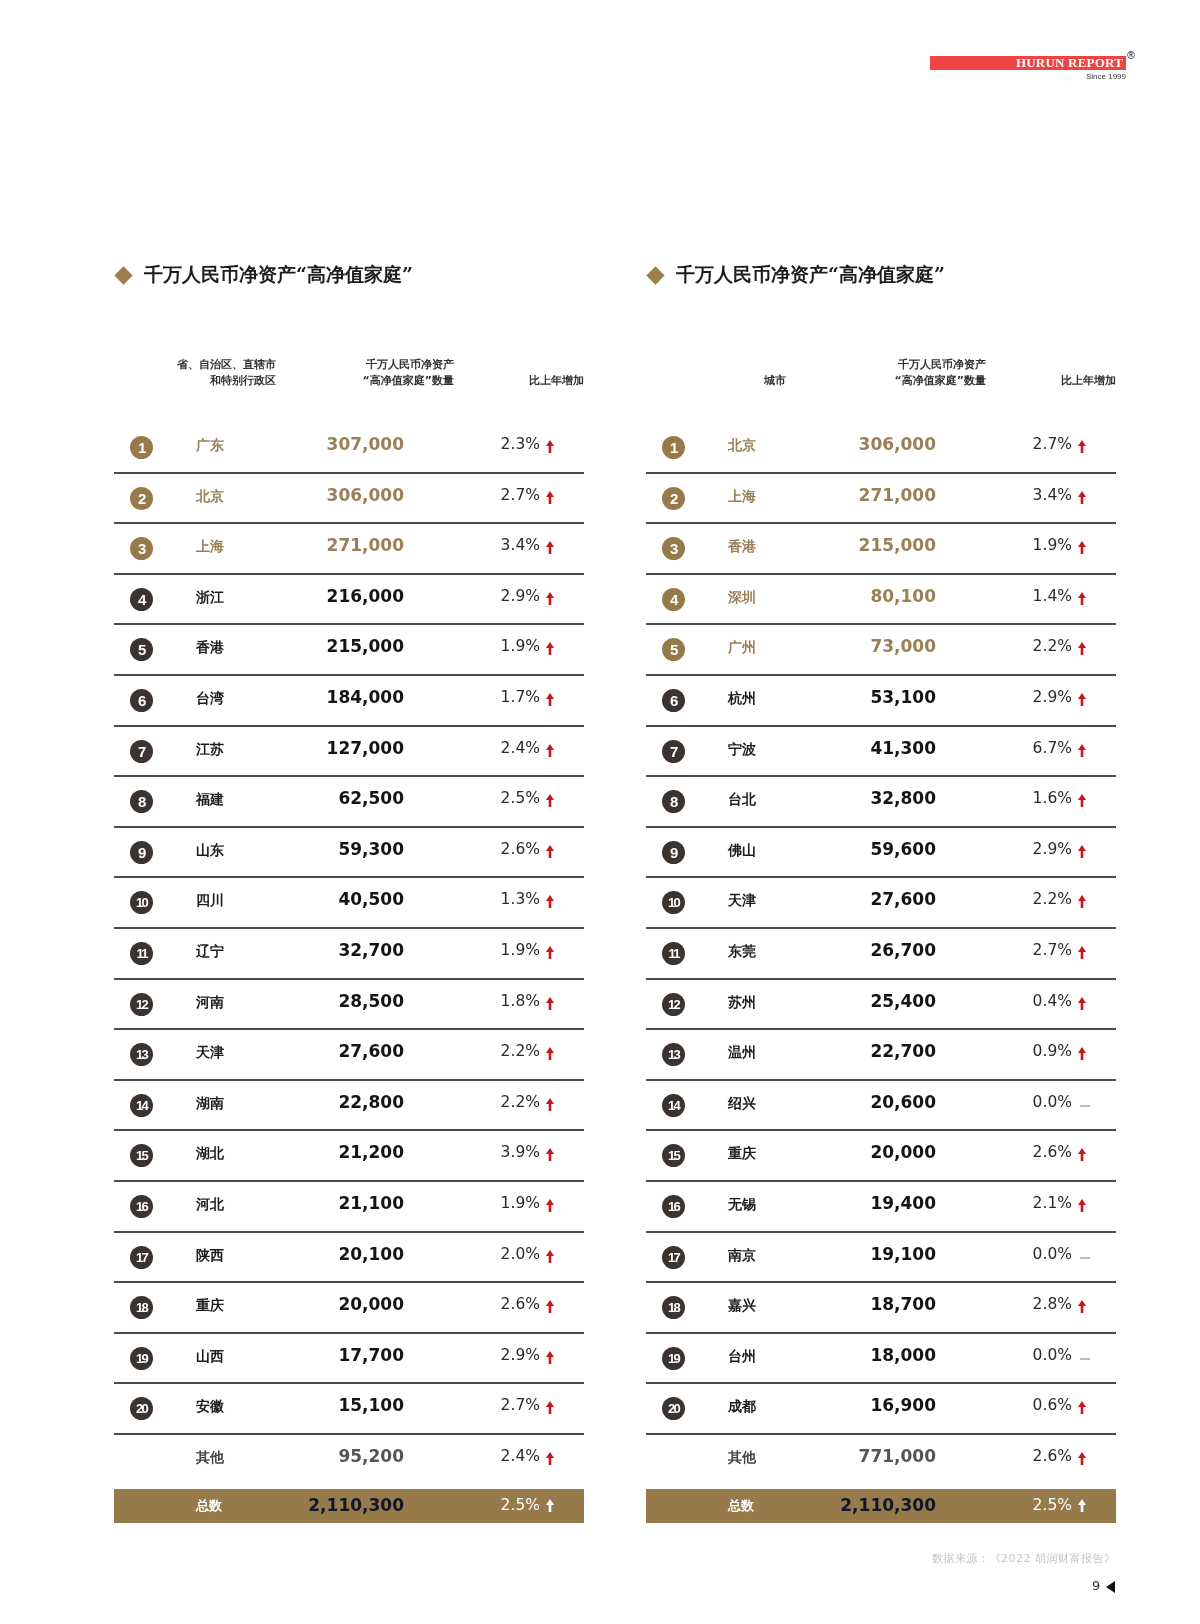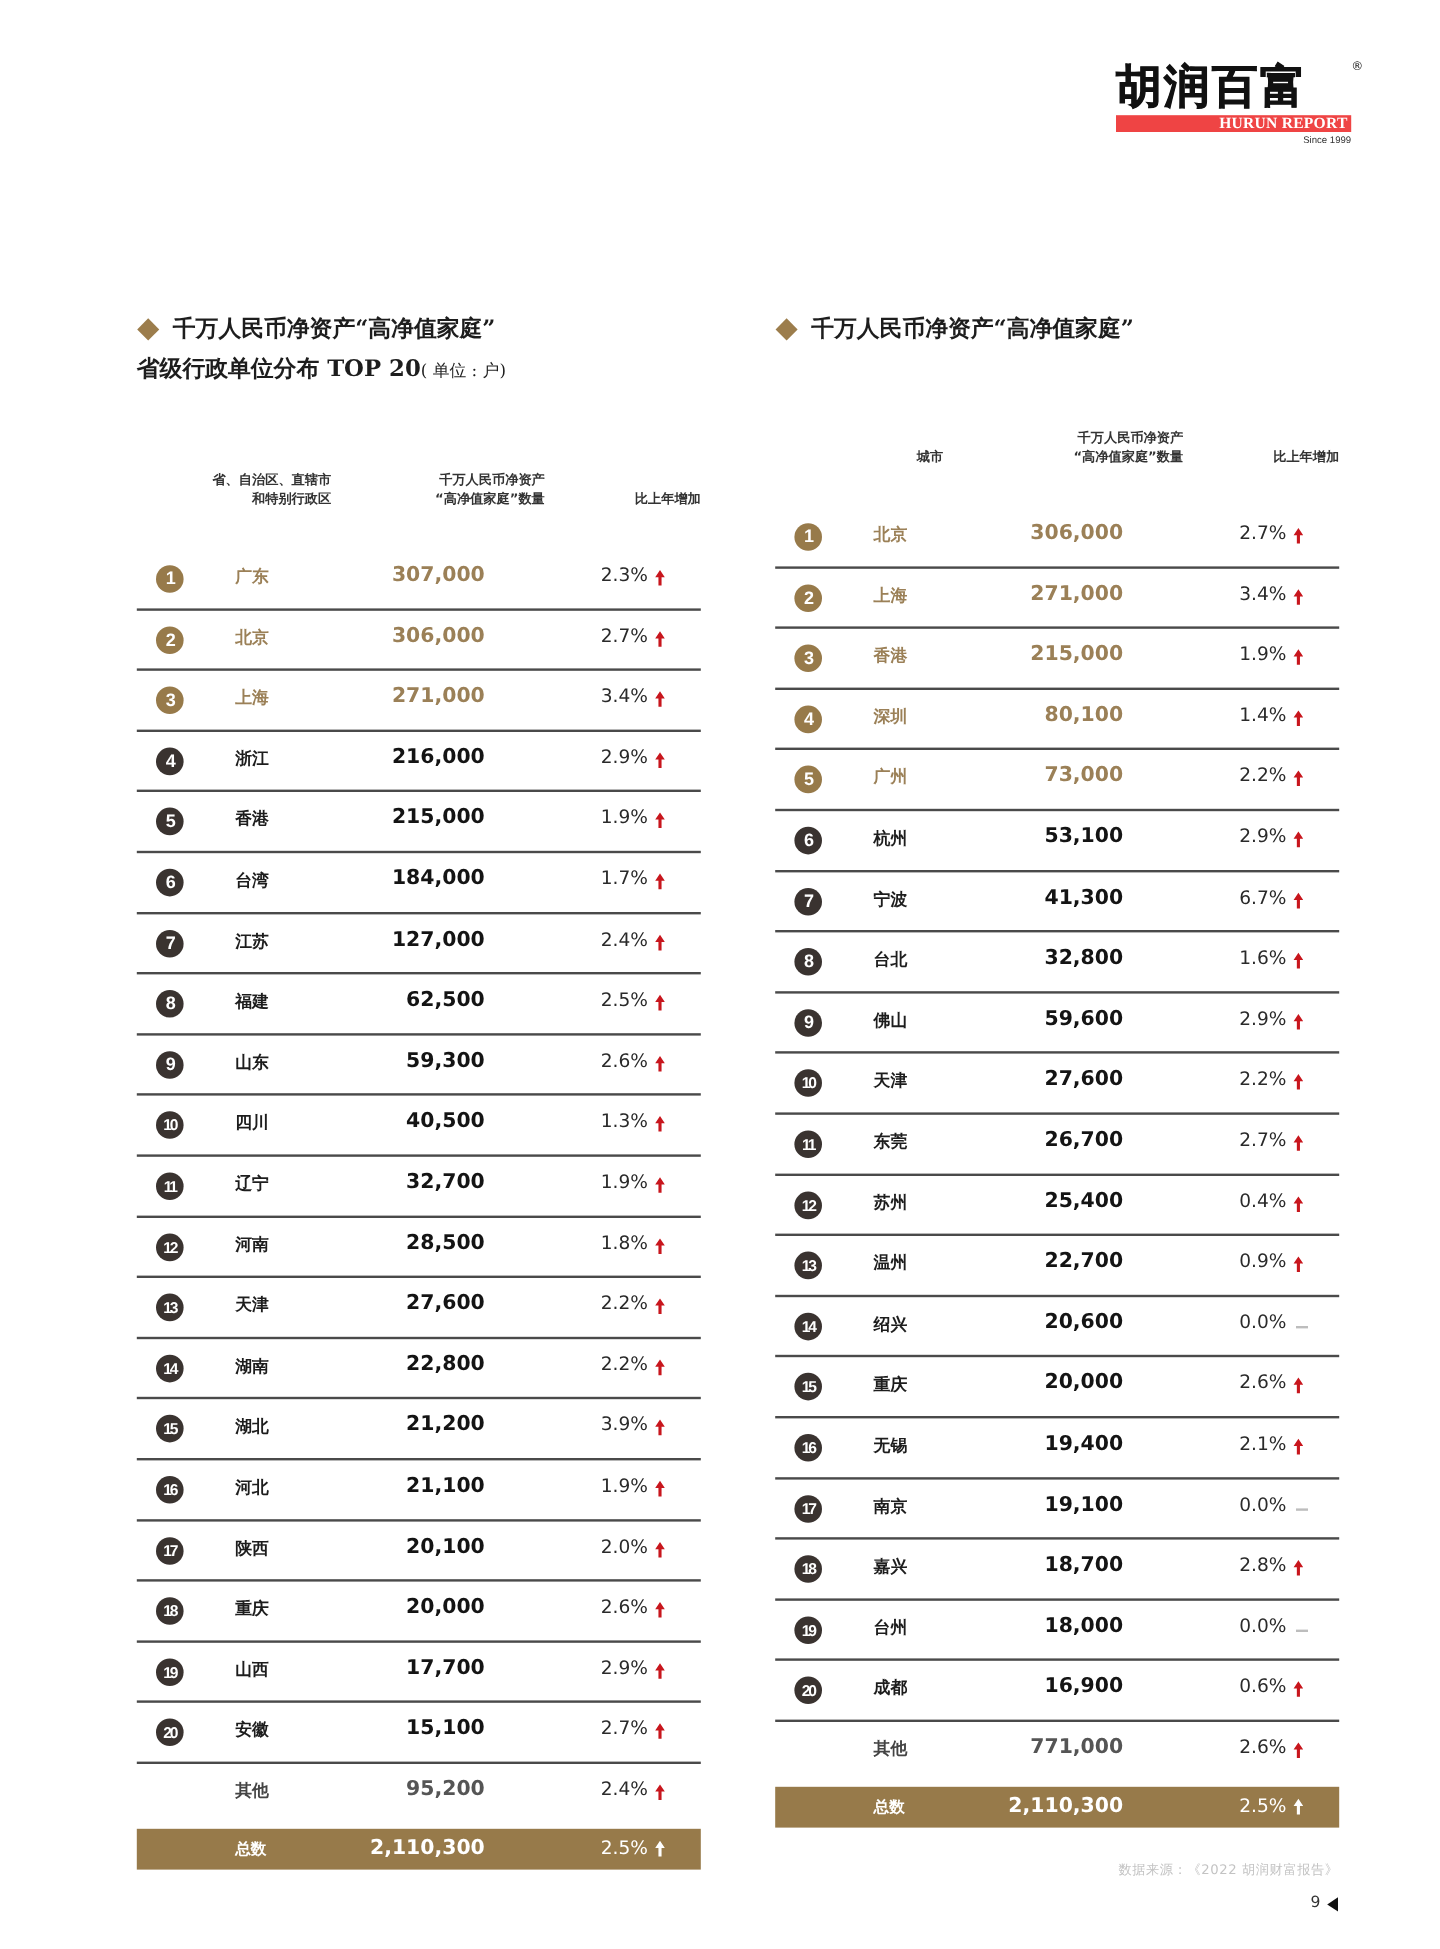--- a/index.html
+++ b/index.html
@@ -42,44 +42,42 @@
   .arrow { position: absolute; left: 431px; top: 13px; width: 12px; height: 22px; }
   .arrow svg { display: block; }
   .flat { position: absolute; left: 434px; top: 24px; width: 10px; height: 2px; background: #bdbdbd; }
 
   .gold-text .name, .gold-text .value { color: #9b8057; }
   .other .name { color: #444; }
   .other .value { color: #555; }
 
   .total { position: relative; height: 34px; margin-top: 4px; background: #977a4a; }
   .total .name { top: 8px; color: #fff; font-size: 13px; }
-  .total .value { top: 6px; color: #ffffff; }
+  .total .value { top: 6px; color: #0f172a; }
   .total .pct { top: 7px; color: #fff; }
   .total .arrow { top: 6px; }
 
   .source { position: absolute; left: 932px; top: 1551px; font-size: 11px; color: #c3c3c3; letter-spacing: 0.5px; }
   .pagenum { position: absolute; left: 1092px; top: 1578px; font-size: 13px; color: #333; }
   .pagetri { position: absolute; left: 1106px; top: 1581px; width: 0; height: 0; border-top: 6px solid transparent; border-bottom: 6px solid transparent; border-right: 9px solid #111; }
 </style>
 </head>
 <body>
 
 <div class="logo">
-  <div class="logo-cn">胡润百富</div>
   <span class="logo-reg">®</span>
   <div class="logo-bar">
     <span>HURUN REPORT</span>
   </div>
   <div class="logo-since">Since 1999</div>
 </div>
 
 <section class="panel left">
   <div class="title">
     <div><span class="diamond"></span><span>千万人民币净资产“高净值家庭”</span></div>
-    <div><span>省级行政单位分布 TOP  20</span><span class="unit">( 单位 : 户)</span></div>
   </div>
   <div class="head">
     <div class="h1">
       <div style="position:static">省、自治区、直辖市</div>
       <div style="position:static">和特别行政区</div>
     </div>
     <div class="h2">
       <div style="position:static">千万人民币净资产</div>
       <div style="position:static">“高净值家庭”数量</div>
     </div>

